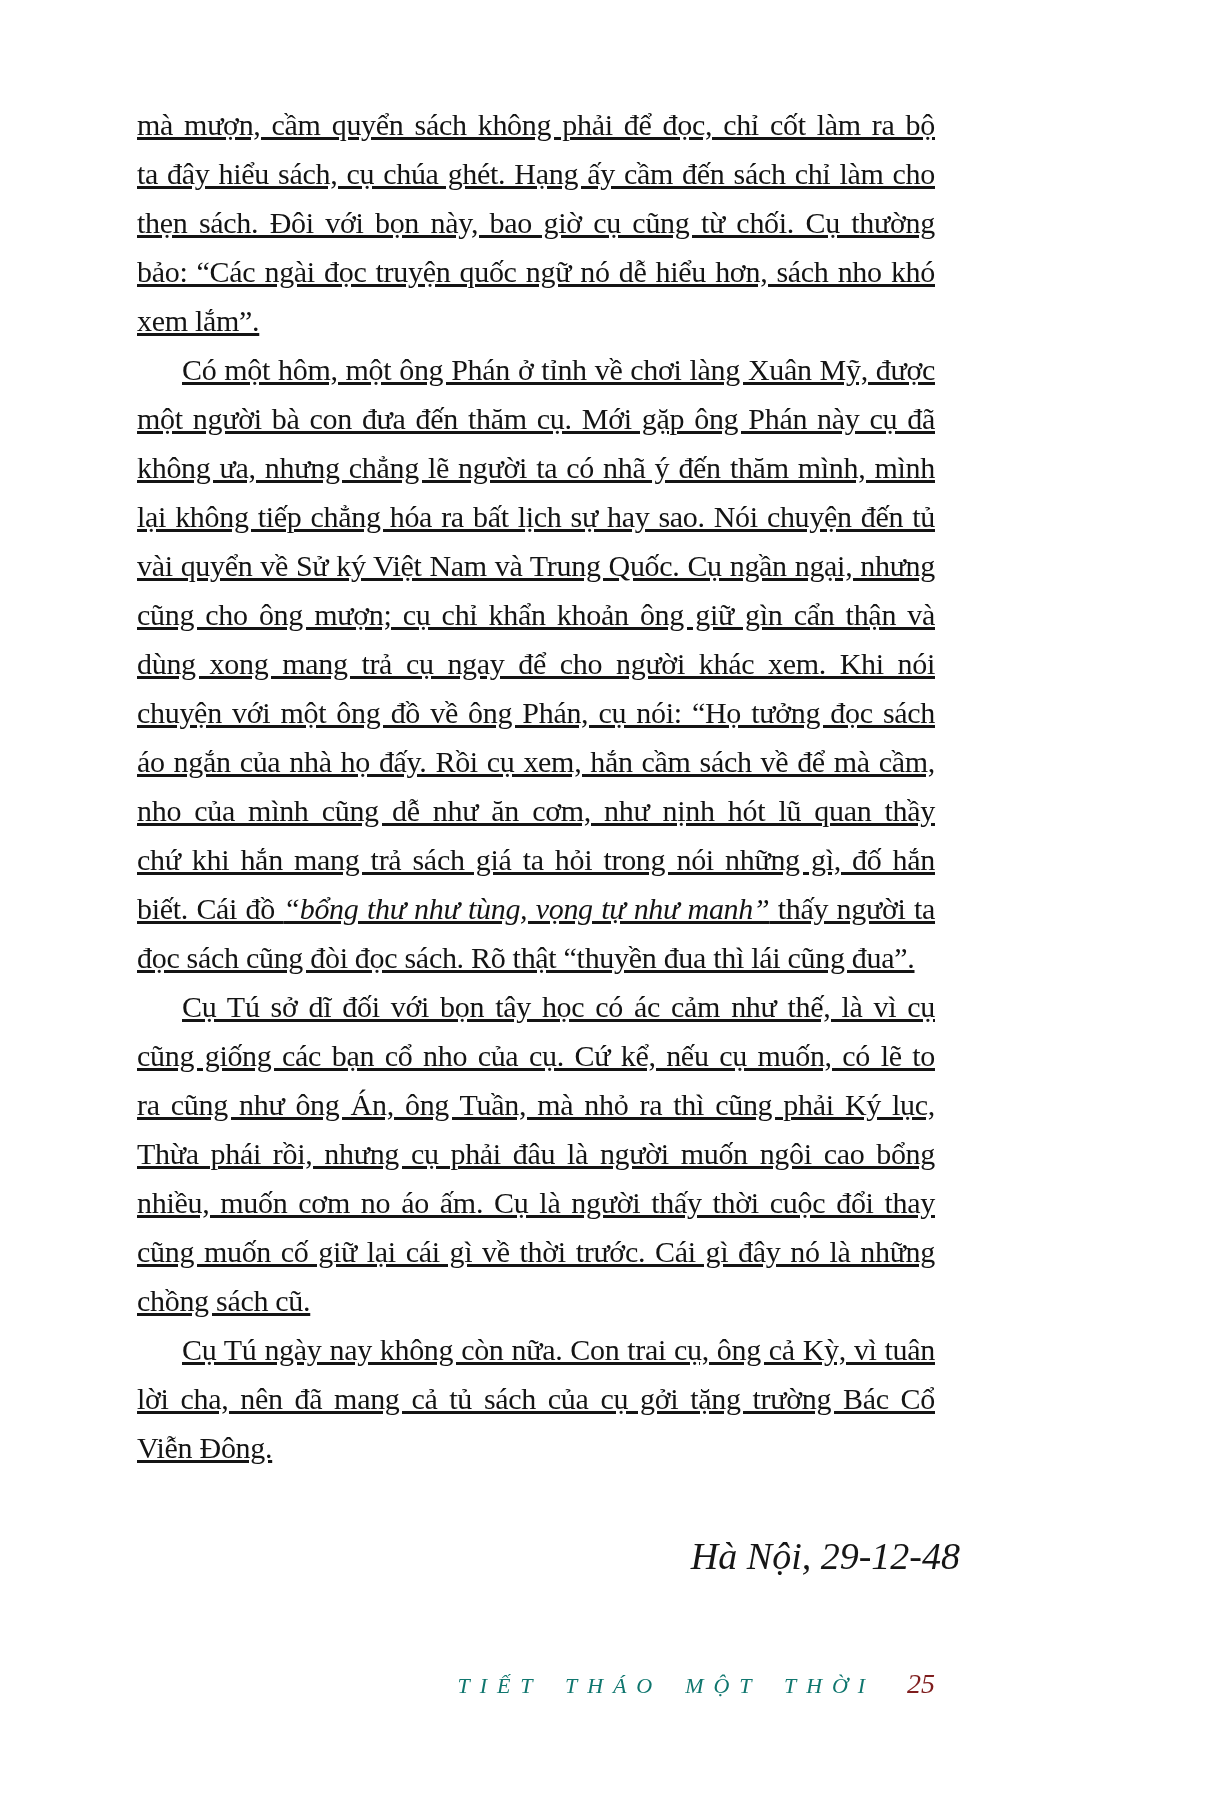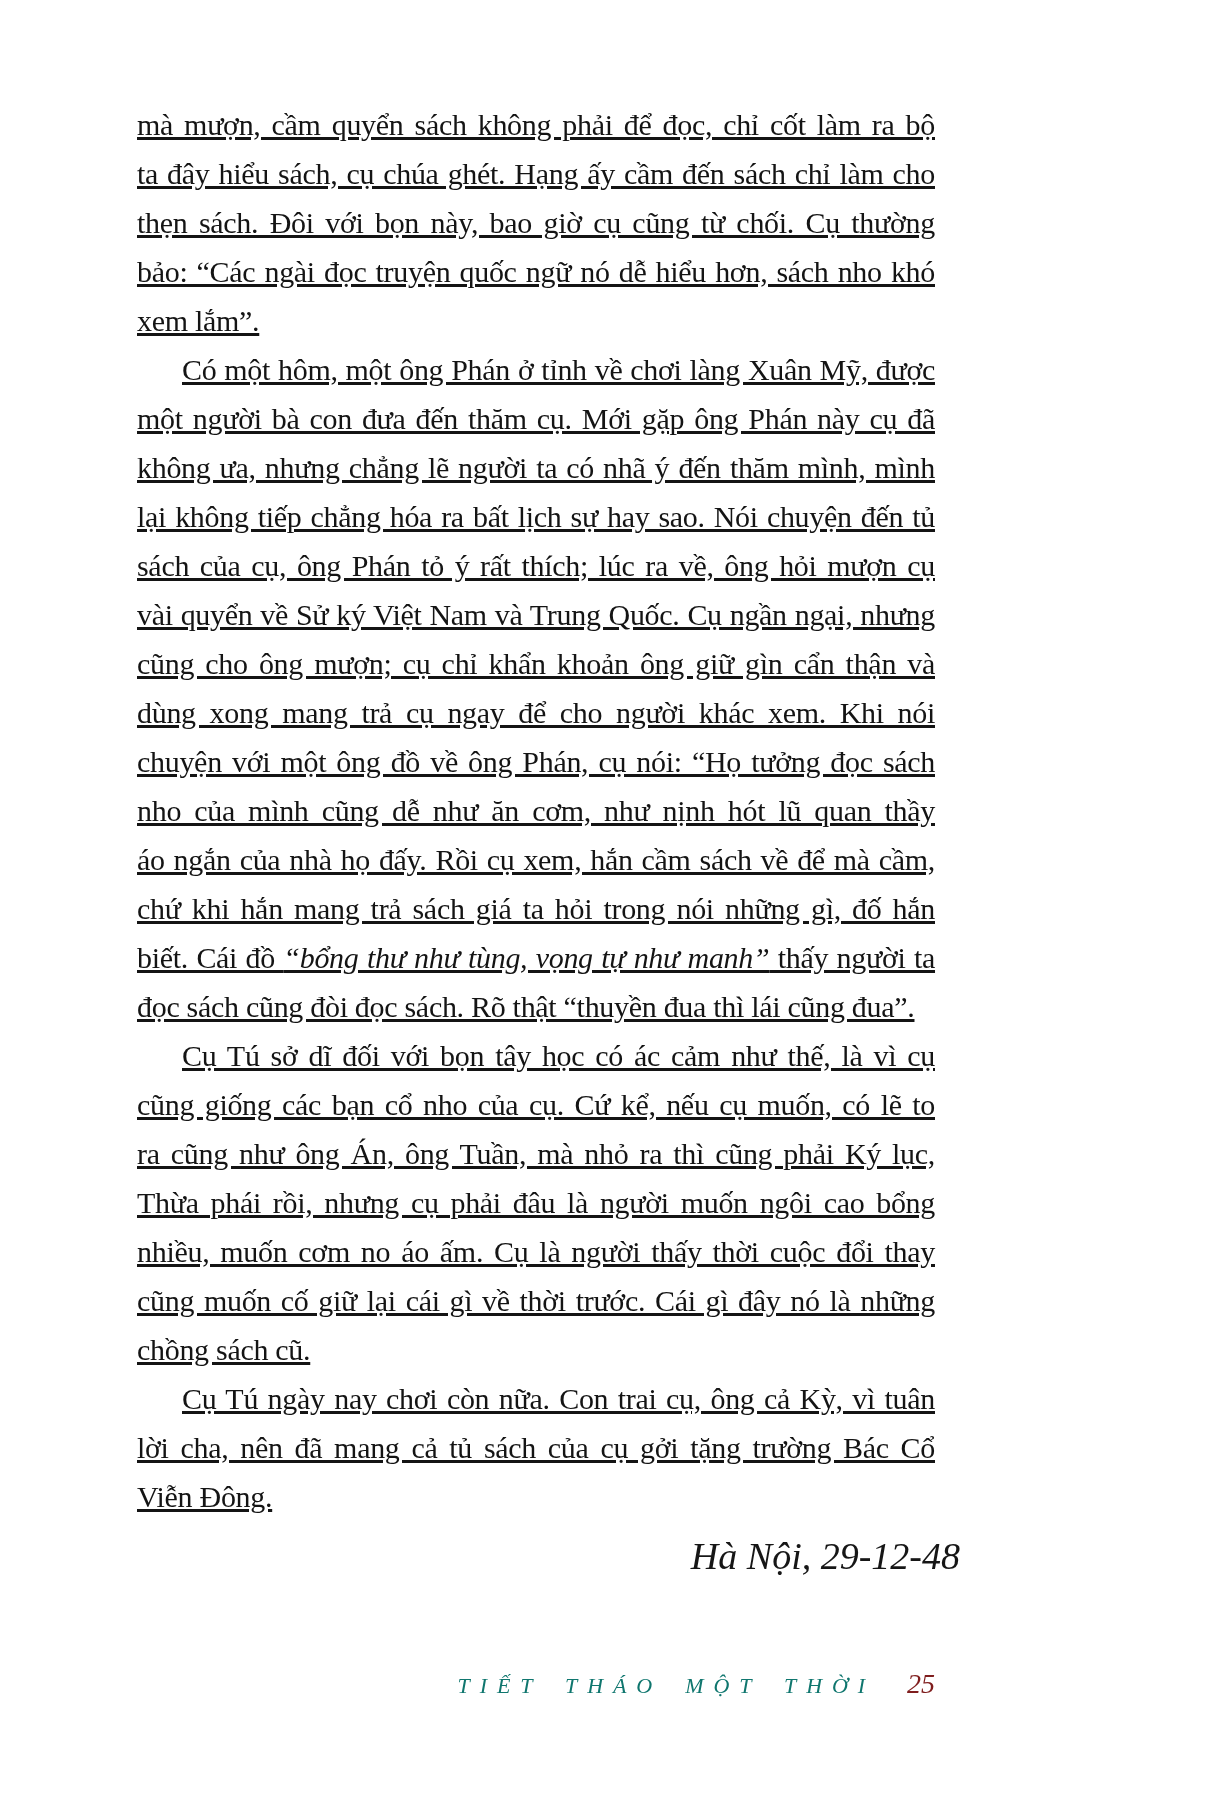--- a/index.html
+++ b/index.html
@@ -82,42 +82,41 @@
         <div class="line"><span>ta đây hiểu sách, cụ chúa ghét. Hạng ấy cầm đến sách chỉ làm cho</span></div>
         <div class="line"><span>thẹn sách. Đôi với bọn này, bao giờ cụ cũng từ chối. Cụ thường</span></div>
         <div class="line"><span>bảo: “Các ngài đọc truyện quốc ngữ nó dễ hiểu hơn, sách nho khó</span></div>
         <div class="line last"><span>xem lắm”.</span></div>
       </div>
       <div class="para">
         <div class="line indent"><span>Có một hôm, một ông Phán ở tỉnh về chơi làng Xuân Mỹ, được</span></div>
         <div class="line"><span>một người bà con đưa đến thăm cụ. Mới gặp ông Phán này cụ đã</span></div>
         <div class="line"><span>không ưa, nhưng chẳng lẽ người ta có nhã ý đến thăm mình, mình</span></div>
         <div class="line"><span>lại không tiếp chẳng hóa ra bất lịch sự hay sao. Nói chuyện đến tủ</span></div>
-        <div class="line"><span>sách của cụ, ông Phán tỏ ý rất thích; lúc ra về, ông hỏi mượn cụ</span></div>
         <div class="line"><span>vài quyển về Sử ký Việt Nam và Trung Quốc. Cụ ngần ngại, nhưng</span></div>
         <div class="line"><span>cũng cho ông mượn; cụ chỉ khẩn khoản ông giữ gìn cẩn thận và</span></div>
         <div class="line"><span>dùng xong mang trả cụ ngay để cho người khác xem. Khi nói</span></div>
         <div class="line"><span>chuyện với một ông đồ về ông Phán, cụ nói: “Họ tưởng đọc sách</span></div>
+        <div class="line"><span>áo ngắn của nhà họ đấy. Rồi cụ xem, hắn cầm sách về để mà cầm,</span></div>
         <div class="line"><span>nho của mình cũng dễ như ăn cơm, như nịnh hót lũ quan thầy</span></div>
-        <div class="line"><span>áo ngắn của nhà họ đấy. Rồi cụ xem, hắn cầm sách về để mà cầm,</span></div>
         <div class="line"><span>chứ khi hắn mang trả sách giá ta hỏi trong nói những gì, đố hắn</span></div>
         <div class="line"><span>biết. Cái đồ </span><span class="it">“bổng thư như tùng, vọng tự như manh”</span><span> thấy người ta</span></div>
         <div class="line last"><span>đọc sách cũng đòi đọc sách. Rõ thật “thuyền đua thì lái cũng đua”.</span></div>
       </div>
       <div class="para">
         <div class="line indent"><span>Cụ Tú sở dĩ đối với bọn tây học có ác cảm như thế, là vì cụ</span></div>
         <div class="line"><span>cũng giống các bạn cổ nho của cụ. Cứ kể, nếu cụ muốn, có lẽ to</span></div>
         <div class="line"><span>ra cũng như ông Án, ông Tuần, mà nhỏ ra thì cũng phải Ký lục,</span></div>
         <div class="line"><span>Thừa phái rồi, nhưng cụ phải đâu là người muốn ngôi cao bổng</span></div>
         <div class="line"><span>nhiều, muốn cơm no áo ấm. Cụ là người thấy thời cuộc đổi thay</span></div>
         <div class="line"><span>cũng muốn cố giữ lại cái gì về thời trước. Cái gì đây nó là những</span></div>
         <div class="line last"><span>chồng sách cũ.</span></div>
       </div>
       <div class="para">
-        <div class="line indent"><span>Cụ Tú ngày nay chơi còn nữa. Con trai cụ, ông cả Kỳ, vì tuân</span></div>
+        <div class="line indent"><span>Cụ Tú ngày nay không còn nữa. Con trai cụ, ông cả Kỳ, vì tuân</span></div>
         <div class="line"><span>lời cha, nên đã mang cả tủ sách của cụ gởi tặng trường Bác Cổ</span></div>
         <div class="line last"><span>Viễn Đông.</span></div>
       </div>
     </main>
 
   <div class="dateline">Hà Nội, 29-12-48</div>
 
   <footer class="page-footer">
     <span class="running-title">TIẾT THÁO MỘT THỜI</span><span class="page-number">25</span>
   </footer>

